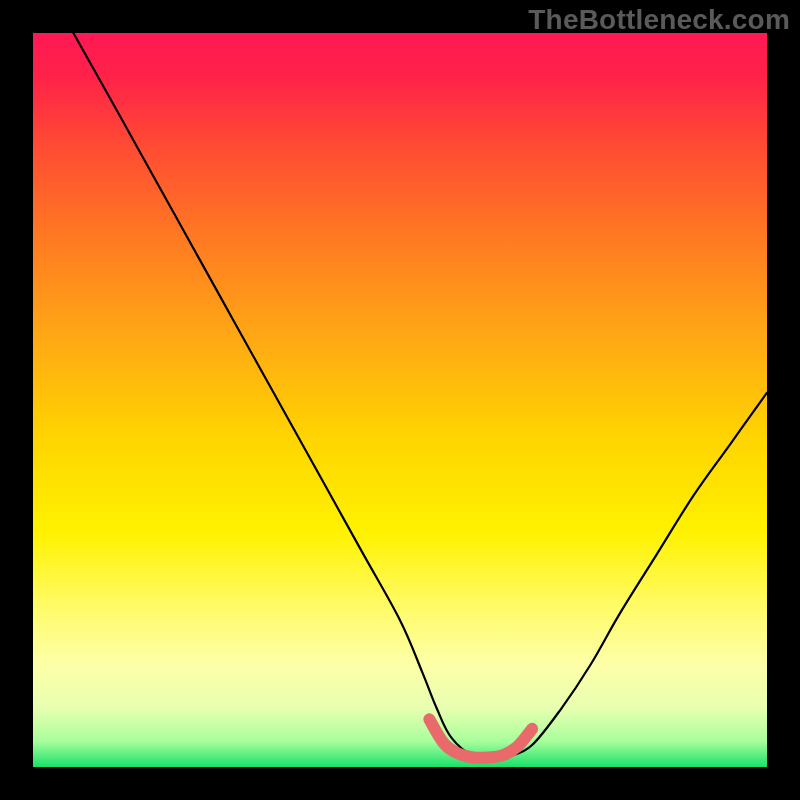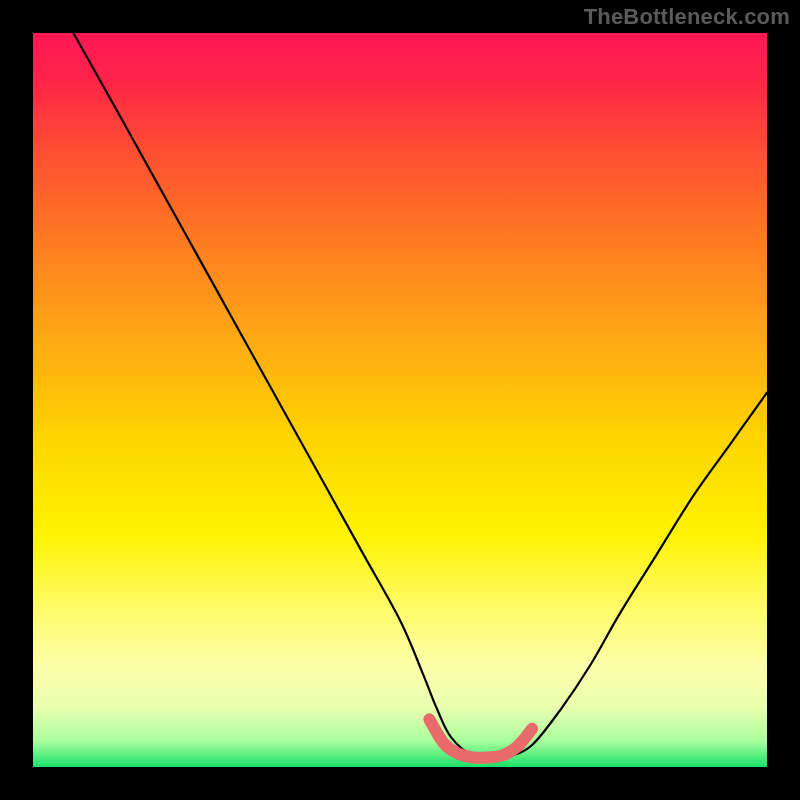--- a/index.html
+++ b/index.html
@@ -15,21 +15,21 @@
     position: relative;
     width: 800px;
     height: 800px;
     background: #000;
   }
   .watermark {
     position: absolute;
     top: 4px;
     right: 10px;
     color: #5a5a5a;
-    font-size: 22px;
+    font-size: 28px;
     font-weight: 600;
     letter-spacing: 0.2px;
     z-index: 10;
   }
   .plot {
     position: absolute;
     left: 33px;
     top: 33px;
     width: 734px;
     height: 734px;

